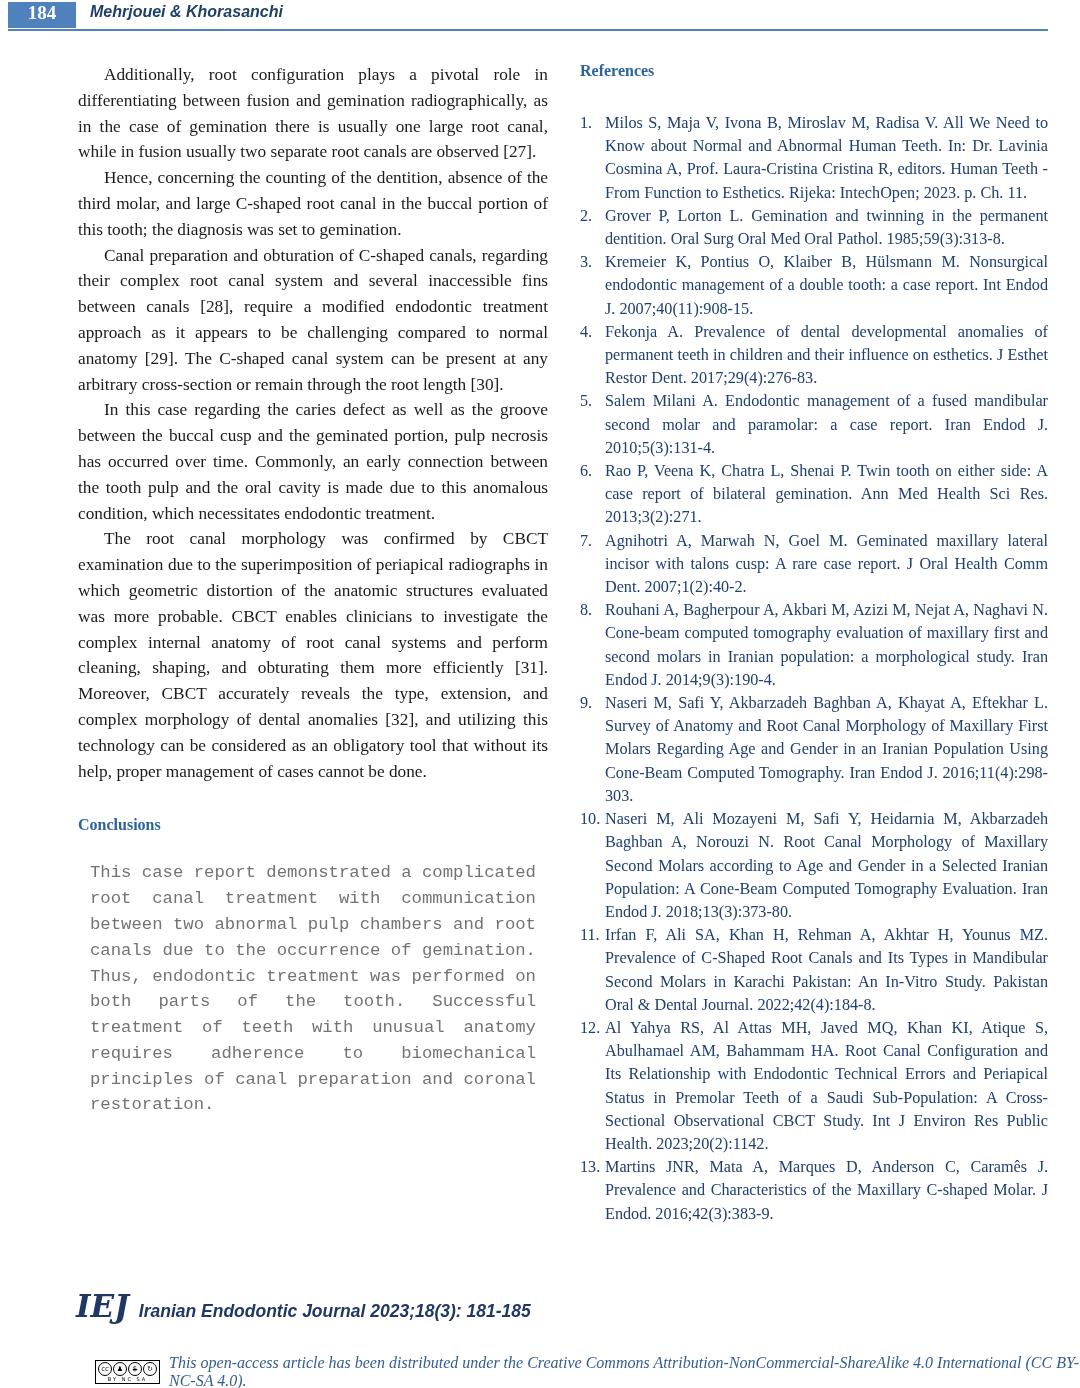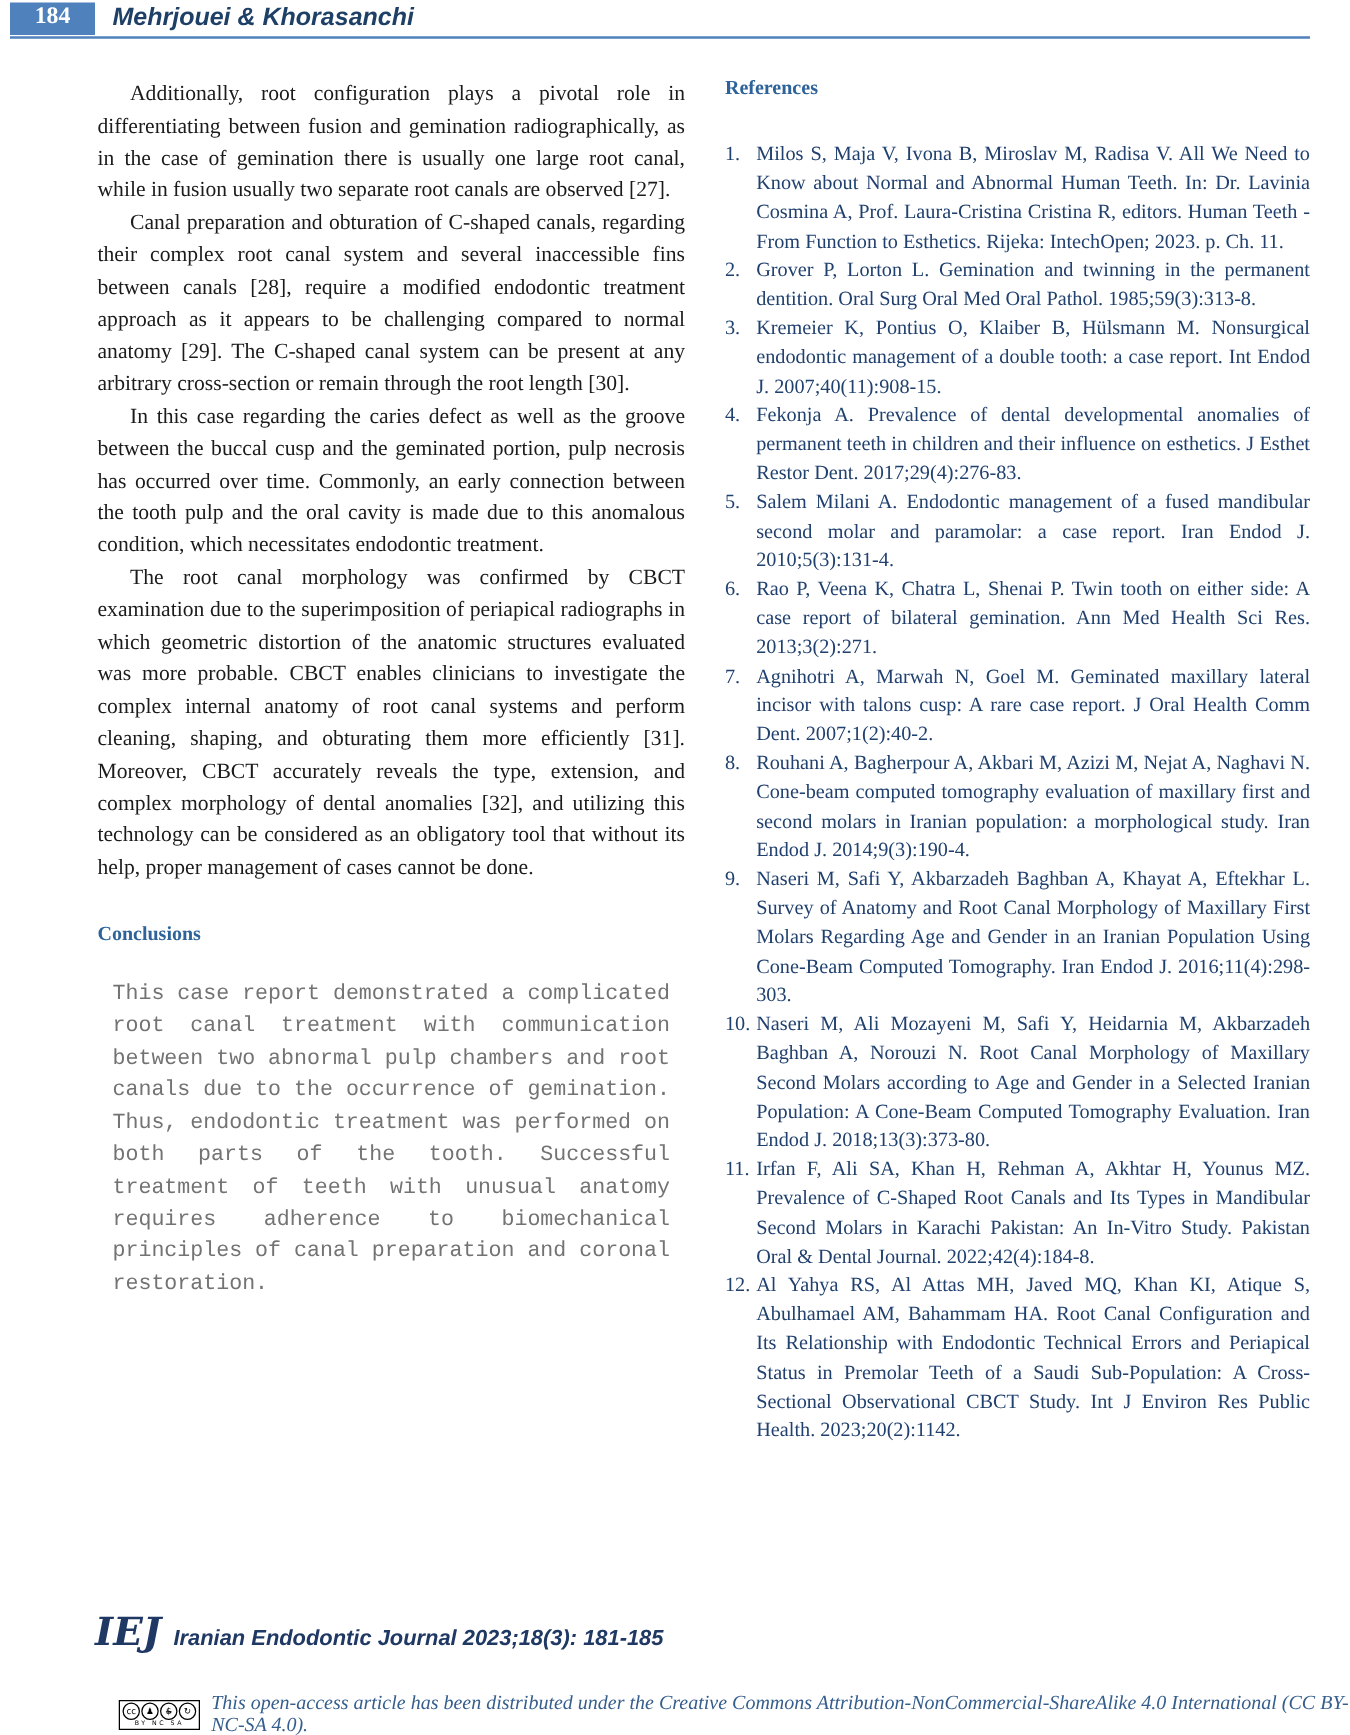--- a/index.html
+++ b/index.html
@@ -10,21 +10,21 @@
 
   
   .page-num-box {
     position:absolute; left:8px; top:2px; width:68px; height:26px;
     background:#4f81bd; color:#ffffff; font-weight:bold; font-size:19px;
     display:flex; justify-content:center;
   }
   .running-title {
     position:absolute; left:90px; top:3px;
     font-family:"Liberation Sans",sans-serif; font-style:italic; font-weight:bold;
-    font-size:20px; color:#1f4066;
+    font-size:16px; color:#1f4066;
   }
   .header-rule {
     position:absolute; left:8px; top:29px; width:1040px; height:2px; background:#4f81bd;
   }
 
   
   .col-left  { position:absolute; left:78px;  top:62px; width:470px; }
   .col-right { position:absolute; left:580px; top:62px; width:468px; }
 
   .body-par {
@@ -84,20 +84,21 @@
 <div class="page">
 
   <div class="page-num-box">
     <span>184</span>
   </div>
   <div class="running-title">Mehrjouei &amp; Khorasanchi</div>
   <div class="header-rule"></div>
 
   <div class="col-left">
     <p class="body-par">Additionally, root configuration plays a pivotal role in differentiating between fusion and gemination radiographically, as in the case of gemination there is usually one large root canal, while in fusion usually two separate root canals are observed [27].</p>
+    <p class="body-par">Hence, concerning the counting of the dentition, absence of the third molar, and large C-shaped root canal in the buccal portion of this tooth; the diagnosis was set to gemination.</p>
     <p class="body-par">Canal preparation and obturation of C-shaped canals, regarding their complex root canal system and several inaccessible fins between canals [28], require a modified endodontic treatment approach as it appears to be challenging compared to normal anatomy [29]. The C-shaped canal system can be present at any arbitrary cross-section or remain through the root length [30].</p>
     <p class="body-par">In this case regarding the caries defect as well as the groove between the buccal cusp and the geminated portion, pulp necrosis has occurred over time. Commonly, an early connection between the tooth pulp and the oral cavity is made due to this anomalous condition, which necessitates endodontic treatment.</p>
     <p class="body-par">The root canal morphology was confirmed by CBCT examination due to the superimposition of periapical radiographs in which geometric distortion of the anatomic structures evaluated was more probable. CBCT enables clinicians to investigate the complex internal anatomy of root canal systems and perform cleaning, shaping, and obturating them more efficiently [31]. Moreover, CBCT accurately reveals the type, extension, and complex morphology of dental anomalies [32], and utilizing this technology can be considered as an obligatory tool that without its help, proper management of cases cannot be done.</p>
 
     <h2 class="section-heading concl-heading">Conclusions</h2>
     <p class="concl-par">This case report demonstrated a complicated root canal treatment with communication between two abnormal pulp chambers and root canals due to the occurrence of gemination. Thus, endodontic treatment was performed on both parts of the tooth. Successful treatment of teeth with unusual anatomy requires adherence to biomechanical principles of canal preparation and coronal restoration.</p>
   </div>
 
   <div class="col-right">
     <h2 class="section-heading ref-heading">References</h2>
@@ -143,20 +144,24 @@
           <span class="ref-text">Naseri M, Ali Mozayeni M, Safi Y, Heidarnia M, Akbarzadeh Baghban A, Norouzi N. Root Canal Morphology of Maxillary Second Molars according to Age and Gender in a Selected Iranian Population: A Cone-Beam Computed Tomography Evaluation. Iran Endod J. 2018;13(3):373-80.</span>
         </li>
       <li class="ref-item">
           <span class="ref-num">11.</span>
           <span class="ref-text">Irfan F, Ali SA, Khan H, Rehman A, Akhtar H, Younus MZ. Prevalence of C-Shaped Root Canals and Its Types in Mandibular Second Molars in Karachi Pakistan: An In-Vitro Study. Pakistan Oral &amp; Dental Journal. 2022;42(4):184-8.</span>
         </li>
       <li class="ref-item">
           <span class="ref-num">12.</span>
           <span class="ref-text">Al Yahya RS, Al Attas MH, Javed MQ, Khan KI, Atique S, Abulhamael AM, Bahammam HA. Root Canal Configuration and Its Relationship with Endodontic Technical Errors and Periapical Status in Premolar Teeth of a Saudi Sub-Population: A Cross-Sectional Observational CBCT Study. Int J Environ Res Public Health. 2023;20(2):1142.</span>
         </li>
+      <li class="ref-item">
+          <span class="ref-num">13.</span>
+          <span class="ref-text">Martins JNR, Mata A, Marques D, Anderson C, Caramês J. Prevalence and Characteristics of the Maxillary C-shaped Molar. J Endod. 2016;42(3):383-9.</span>
+        </li>
     </ol>
   </div>
 
   <div class="footer">
     <span class="iej">IEJ</span>
     <span class="citation">Iranian Endodontic Journal 2023;18(3): 181-185</span>
   </div>
 
   <div class="license">
     <span class="cc-badge">

